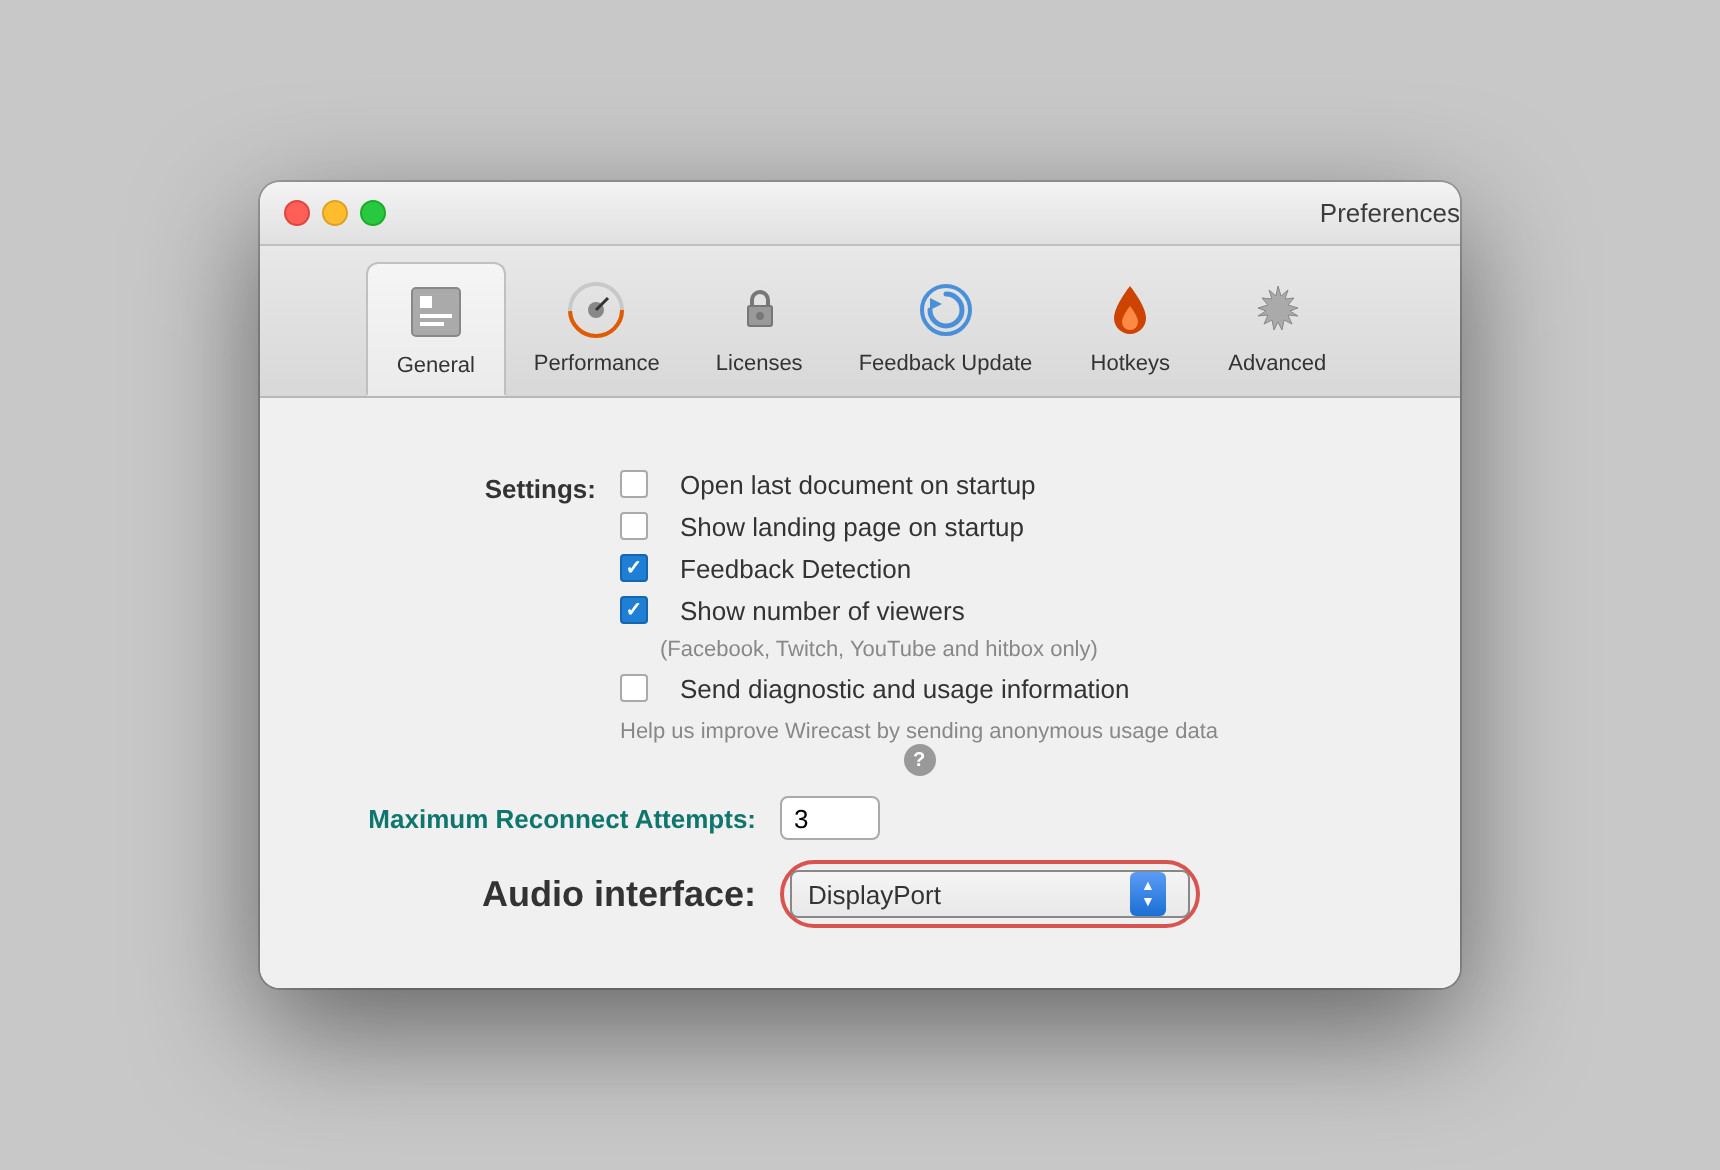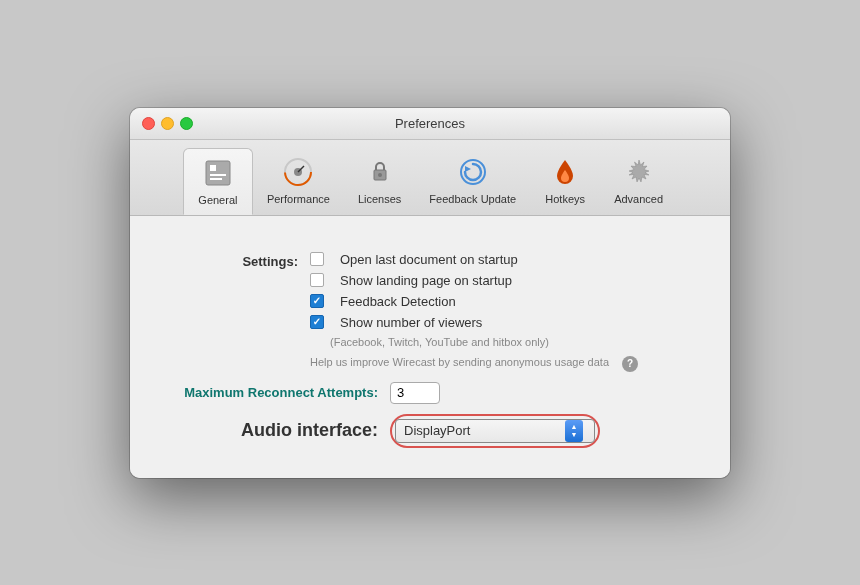--- a/index.html
+++ b/index.html
@@ -20,21 +20,21 @@
       border-radius: 10px;
       box-shadow: 0 20px 60px rgba(0,0,0,0.5), 0 0 0 1px rgba(0,0,0,0.2);
       overflow: hidden;
     }
 
     .titlebar {
       background: linear-gradient(to bottom, #f4f4f4, #e0e0e0);
       height: 32px;
       display: flex;
       align-items: center;
-      justify-content: center;
+      justify-content: flex-end;
       border-bottom: 1px solid #c0c0c0;
       position: relative;
     }
 
     .traffic-lights {
       position: absolute;
       left: 12px;
       display: flex;
       gap: 6px;
       align-items: center;
@@ -157,23 +157,24 @@
     }
 
     .hint-text {
       font-size: 11px;
       color: #888;
       margin-left: 20px;
     }
 
     .help-row {
       display: flex;
-      align-items: flex-start;
-      gap: 13px;
+      align-items: center;
+      gap: 0;
       margin-top: 2px;
+      flex-direction: column;
     }
 
     .help-text {
       font-size: 11px;
       color: #888;
     }
 
     .help-badge {
       width: 16px;
       height: 16px;
@@ -405,20 +406,24 @@
           <span>Feedback Detection</span>
         </div>
 
         <div class="checkbox-row">
           <div class="checkbox checked"></div>
           <span>Show number of viewers</span>
         </div>
 
         <div class="hint-text">(Facebook, Twitch, YouTube and hitbox only)</div>
 
+        <div class="checkbox-row">
+          <div class="checkbox"></div>
+          <span>Send diagnostic and usage information</span>
+        </div>
 
         <div class="help-row">
           <span class="help-text">Help us improve Wirecast by sending anonymous usage data</span>
           <div class="help-badge">?</div>
         </div>
 
       </div>
     </div>
 
     <div class="max-reconnect-row">

